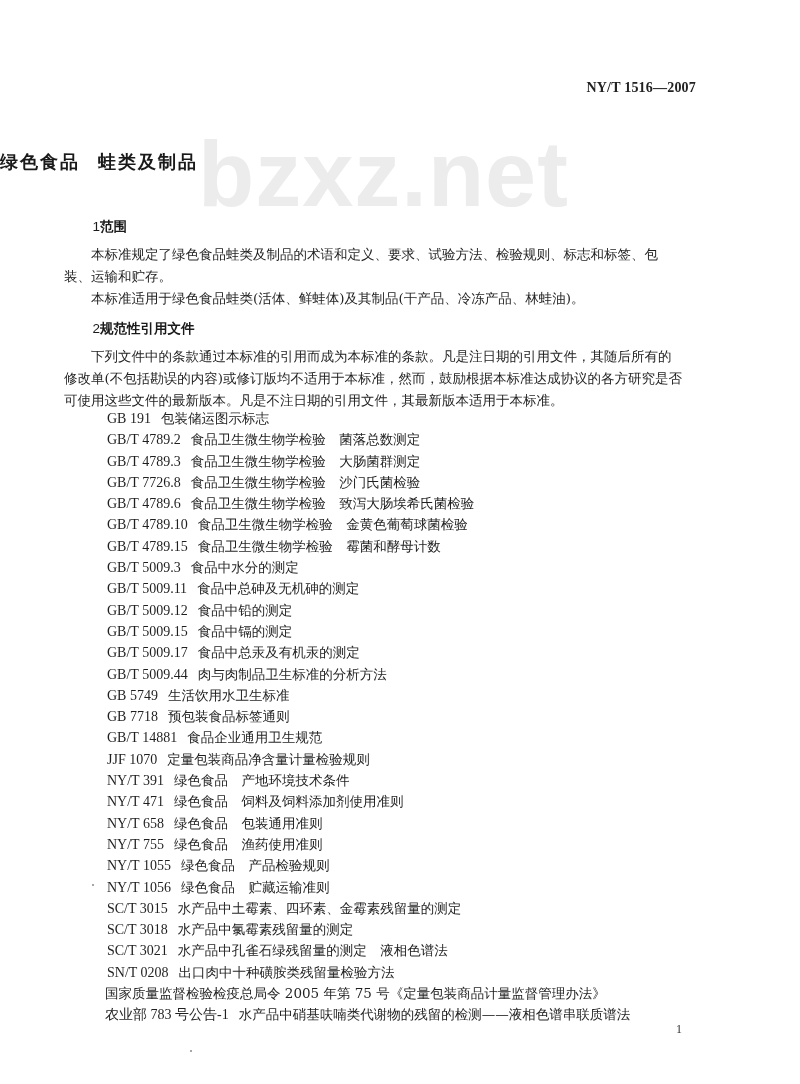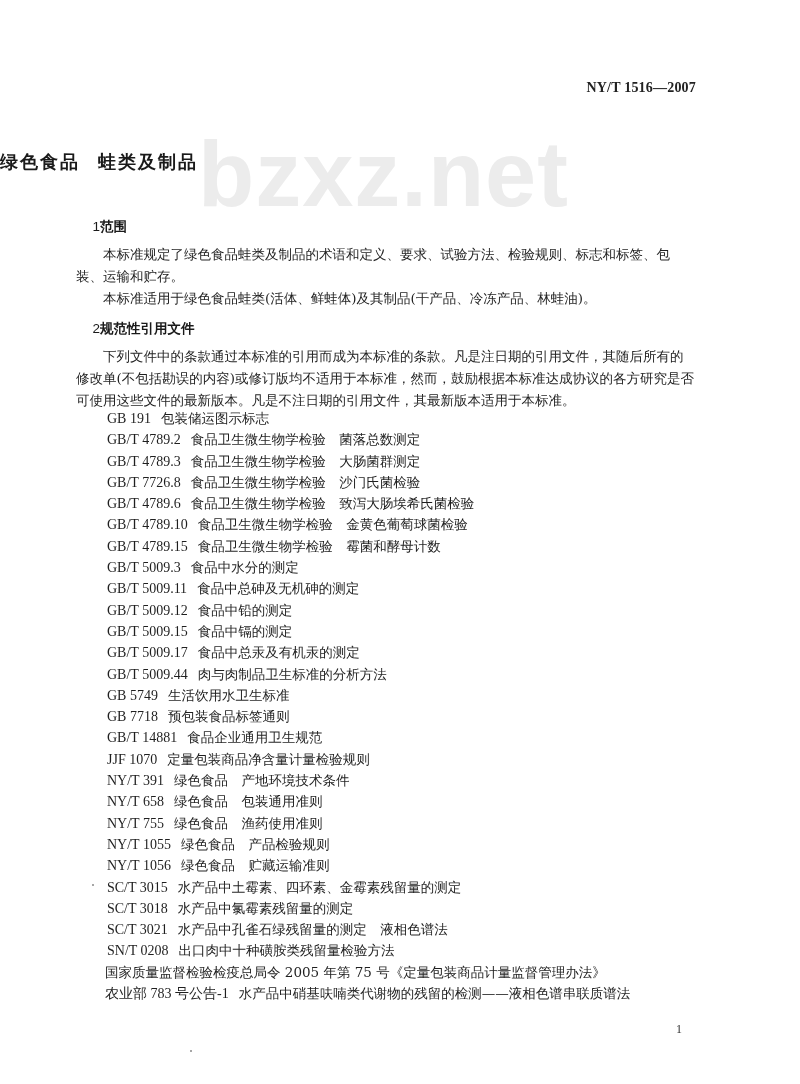--- a/index.html
+++ b/index.html
@@ -24,21 +24,21 @@
       font-family: "DejaVu Sans", sans-serif; font-weight: bold;
       font-size: 18px; letter-spacing: 2px; z-index: 1; color: #1a1a1a;
     }
     .title .gap { display: inline-block; width: 18px; }
     .section-head {
       position: absolute; left: 78px;
       font-family: "DejaVu Sans", sans-serif; font-weight: bold; font-size: 13.5px; text-align: right;
     }
     .section-head .num { display: inline-block; width: 22px; font-weight: normal; font-family: "Liberation Sans", sans-serif; }
     .para {
-      position: absolute; left: 76px; width: 620px;
+      position: absolute; left: 64px; width: 620px;
       font-size: 13.5px; line-height: 22px; text-indent: 27px; color: #1f1f1f;
     }
     .refs { position: absolute; left: 107px; top: 384px; margin-top: 24px; }
     .ref {
       height: 21.3px; line-height: 21.3px; font-size: 13.5px; white-space: nowrap; color: #1f1f1f;
     }
     .ref .code { font-family: "Liberation Serif", serif; font-size: 14px; margin-right: 10px; }
     .ref.flush { margin-left: -2px; }
     .page-num {
       position: absolute; right: 118px; top: 1022px;
@@ -80,20 +80,21 @@
   <div class="ref"><span class="code">GB/T 5009.11</span><span>食品中总砷及无机砷的测定</span></div>
   <div class="ref"><span class="code">GB/T 5009.12</span><span>食品中铅的测定</span></div>
   <div class="ref"><span class="code">GB/T 5009.15</span><span>食品中镉的测定</span></div>
   <div class="ref"><span class="code">GB/T 5009.17</span><span>食品中总汞及有机汞的测定</span></div>
   <div class="ref"><span class="code">GB/T 5009.44</span><span>肉与肉制品卫生标准的分析方法</span></div>
   <div class="ref"><span class="code">GB 5749</span><span>生活饮用水卫生标准</span></div>
   <div class="ref"><span class="code">GB 7718</span><span>预包装食品标签通则</span></div>
   <div class="ref"><span class="code">GB/T 14881</span><span>食品企业通用卫生规范</span></div>
   <div class="ref"><span class="code">JJF 1070</span><span>定量包装商品净含量计量检验规则</span></div>
   <div class="ref"><span class="code">NY/T 391</span><span>绿色食品　产地环境技术条件</span></div>
+  <div class="ref"><span class="code">NY/T 471</span><span>绿色食品　饲料及饲料添加剂使用准则</span></div>
   <div class="ref"><span class="code">NY/T 658</span><span>绿色食品　包装通用准则</span></div>
   <div class="ref"><span class="code">NY/T 755</span><span>绿色食品　渔药使用准则</span></div>
   <div class="ref"><span class="code">NY/T 1055</span><span>绿色食品　产品检验规则</span></div>
   <div class="ref"><span class="code">NY/T 1056</span><span>绿色食品　贮藏运输准则</span></div>
   <div class="ref"><span class="code">SC/T 3015</span><span>水产品中土霉素、四环素、金霉素残留量的测定</span></div>
   <div class="ref"><span class="code">SC/T 3018</span><span>水产品中氯霉素残留量的测定</span></div>
   <div class="ref"><span class="code">SC/T 3021</span><span>水产品中孔雀石绿残留量的测定　液相色谱法</span></div>
   <div class="ref"><span class="code">SN/T 0208</span><span>出口肉中十种磺胺类残留量检验方法</span></div>
   <div class="ref flush"><span>国家质量监督检验检疫总局令 2005 年第 75 号《定量包装商品计量监督管理办法》</span></div>
   <div class="ref flush"><span class="code">农业部 783 号公告-1</span><span>水产品中硝基呋喃类代谢物的残留的检测——液相色谱串联质谱法</span></div>

